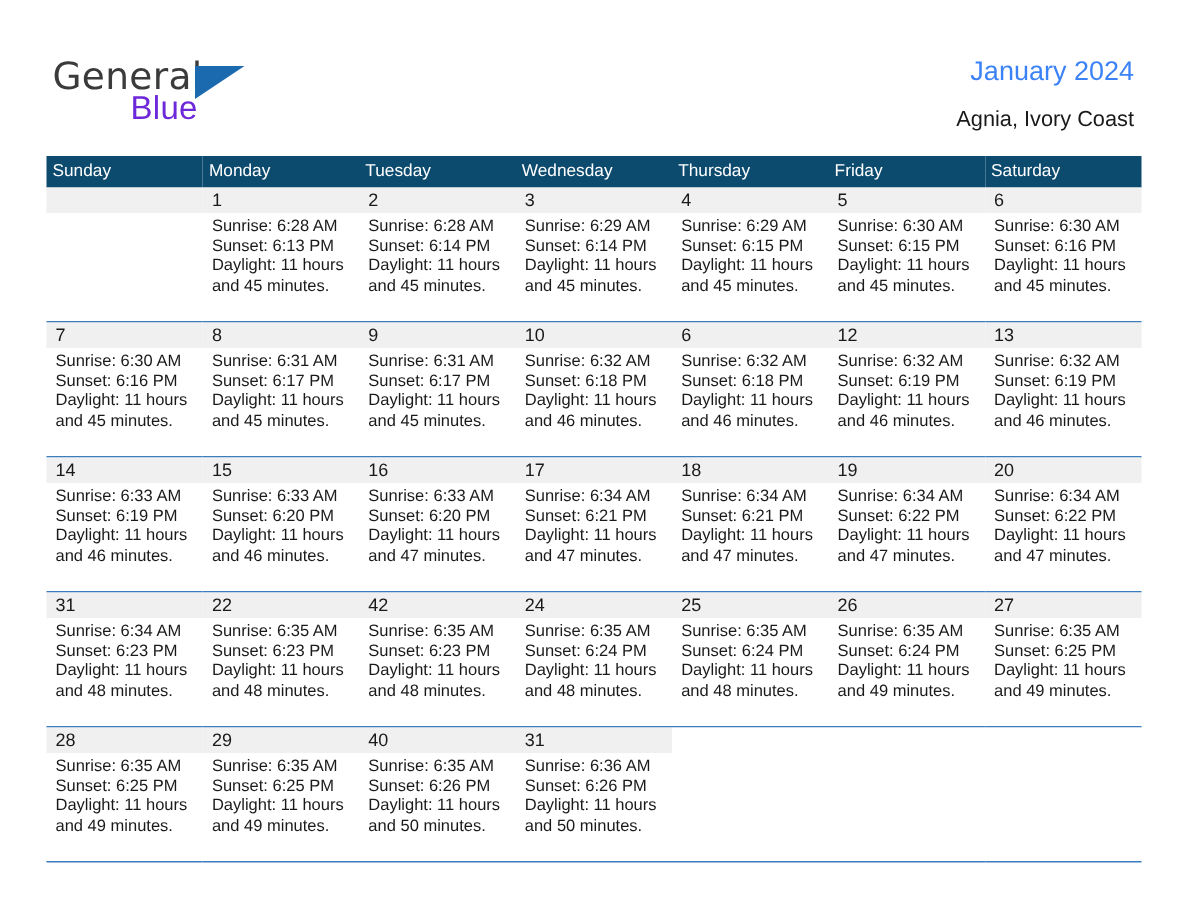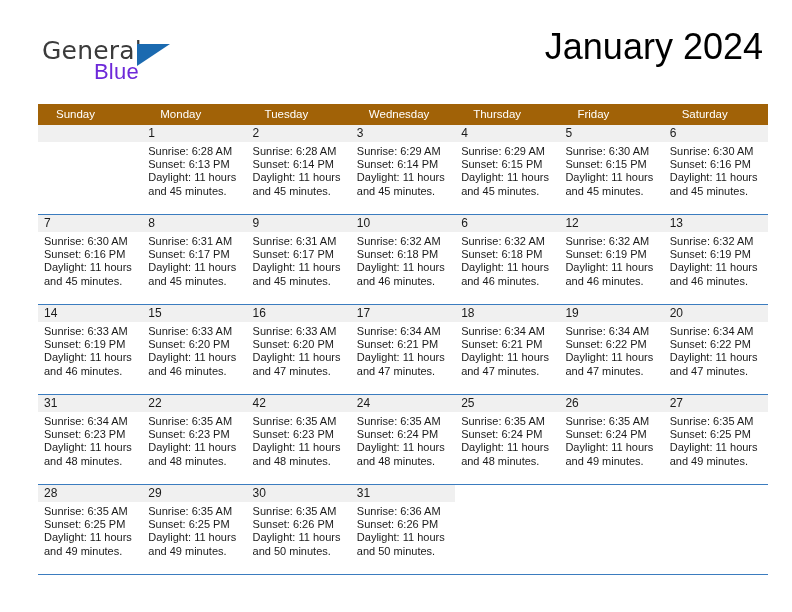--- a/index.html
+++ b/index.html
@@ -12,21 +12,20 @@
     height: 612px;
     font-family: "Liberation Sans", sans-serif;
     color: #000000;
     overflow: hidden;
   }
   .page {
     position: relative;
     width: 648px;
     height: 612px;
     box-sizing: border-box;
-    margin-left: 7px;
   }
 
   
   .header {
     position: absolute;
     left: 0;
     top: 0;
     width: 792px;
     height: 100px;
   }
@@ -67,22 +66,22 @@
     border-bottom: 22px solid transparent;
   }
 
   .title-block {
     position: absolute;
     right: 36px;
     top: 30px;
     text-align: right;
   }
   .cal-title {
-    font-size: 36px;
-    color: #000000;
+    font-size: 18px;
+    color: #3b82f6;
     font-weight: 400;
     line-height: 34px;
     white-space: nowrap;
   }
   .cal-subtitle {
     font-size: 14.5px;
     color: #1a1a1a;
     font-weight: 400;
     line-height: 20px;
     margin-top: 6px;
@@ -92,26 +91,26 @@
   
   .calendar {
     position: absolute;
     left: 31px;
     top: 104px;
     width: 730px;
     border-collapse: collapse;
     table-layout: fixed;
   }
   .calendar th {
-    background: #a16207;
+    background: #0c4a6e;
     color: #ffffff;
     font-size: 11.5px;
     font-weight: 400;
     text-align: left;
-    padding: 4px 0 5px 18px;
+    padding: 4px 0 5px 4px;
     height: 12px;
     border: none;
   }
   .calendar td {
     vertical-align: top;
     padding: 0;
     border: none;
     width: 104.28px;
   }
   .week-row > td {
@@ -156,20 +155,21 @@
   <div class="header">
 
     <div class="logo">
       <span class="logo-general">General</span>
       <span class="logo-triangle"></span>
       <span class="logo-blue">Blue</span>
     </div>
 
     <div class="title-block">
       <div class="cal-title">January 2024</div>
+      <div class="cal-subtitle">Agnia, Ivory Coast</div>
     </div>
 
   </div>
 
   <table class="calendar">
     <thead>
       <tr>
         <th>Sunday</th>
         <th>Monday</th>
         <th>Tuesday</th>
@@ -508,21 +508,21 @@
               <div class="cell-lines">
                 <div>Sunrise: 6:35 AM</div>
                 <div>Sunset: 6:25 PM</div>
                 <div>Daylight: 11 hours</div>
                 <div>and 49 minutes.</div>
               </div>
             </div>
           </td>
           <td>
             <div class="cell-inner ">
-              <div class="daynum-band">30</div>
+              <div class="daynum-band">40</div>
               <div class="cell-lines">
                 <div>Sunrise: 6:35 AM</div>
                 <div>Sunset: 6:26 PM</div>
                 <div>Daylight: 11 hours</div>
                 <div>and 50 minutes.</div>
               </div>
             </div>
           </td>
           <td>
             <div class="cell-inner ">

